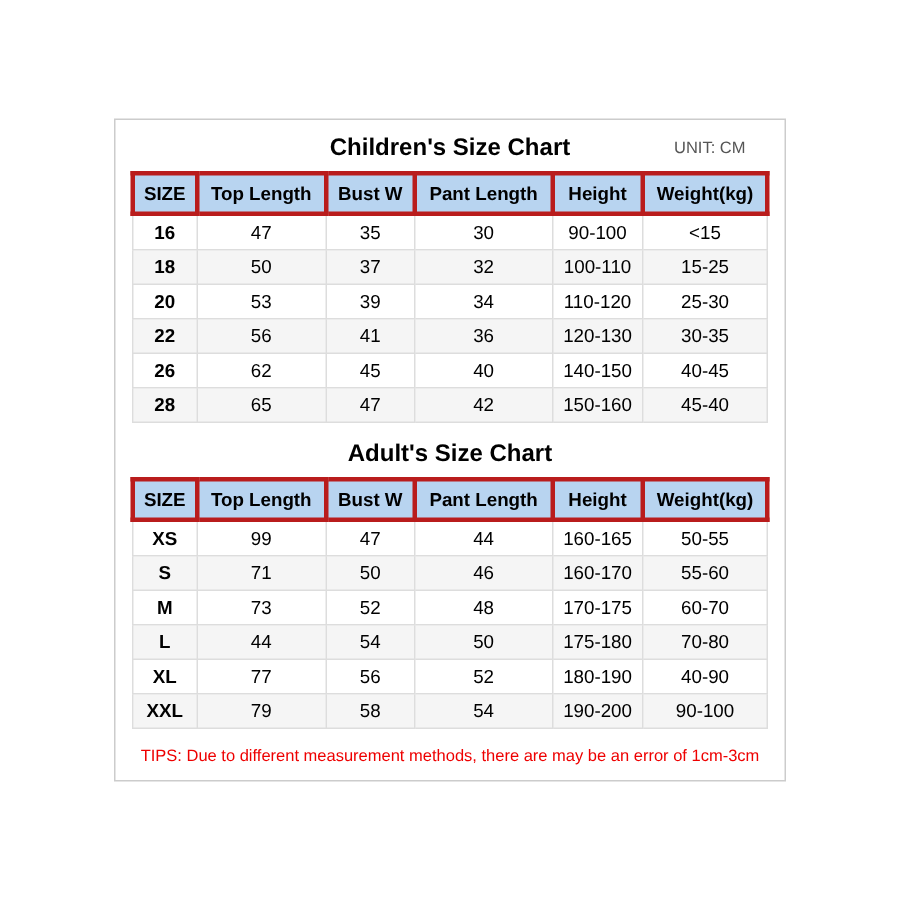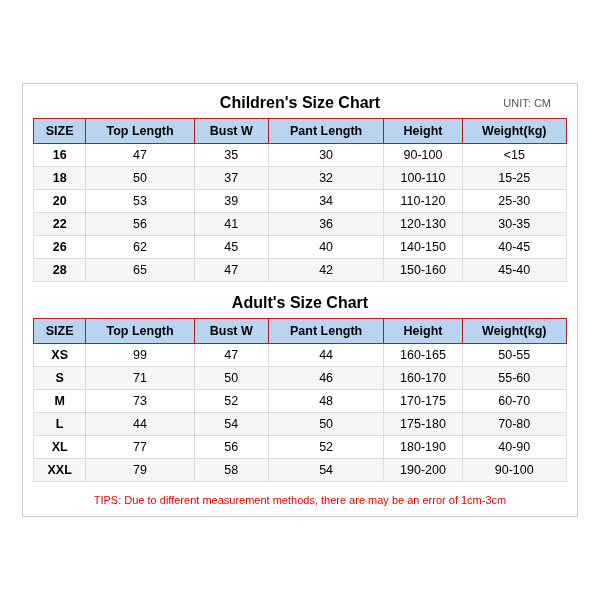--- a/index.html
+++ b/index.html
@@ -7,21 +7,21 @@
       width: 600px;
       height: 600px;
       background: #fff;
       font-family: Arial, sans-serif;
       font-size: 13px;
       display: flex;
       align-items: center;
       justify-content: center;
     }
     .chart-wrapper {
-      width: 556px;
+      width: 448px;
       border: 1px solid #ccc;
       padding: 10px;
     }
     .section-title-row {
       display: flex;
       justify-content: center;
       align-items: center;
       position: relative;
       margin-bottom: 6px;
     }
@@ -40,21 +40,21 @@
       width: 100%;
       border-collapse: collapse;
       margin-bottom: 12px;
     }
     table th {
       background-color: #b8d4f0;
       color: #000;
       font-weight: bold;
       text-align: center;
       padding: 5px 4px;
-      border: 1px solid #b91c1c;
+      border: 3px solid #b91c1c;
       font-size: 12.5px;
     }
     table td {
       text-align: center;
       padding: 4px 4px;
       border: 1px solid #ddd;
       font-size: 12.5px;
     }
     table tr:nth-child(even) td {
       background: #f5f5f5;

